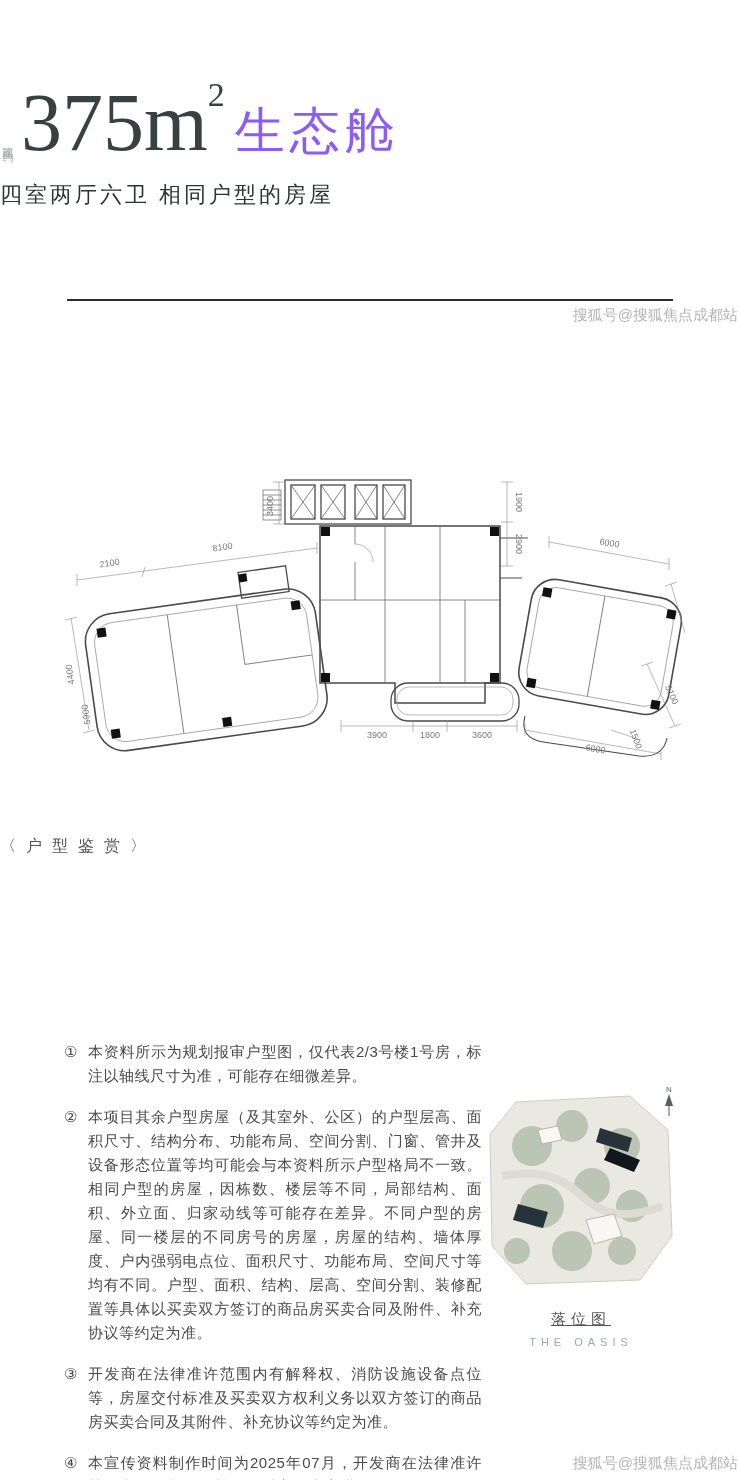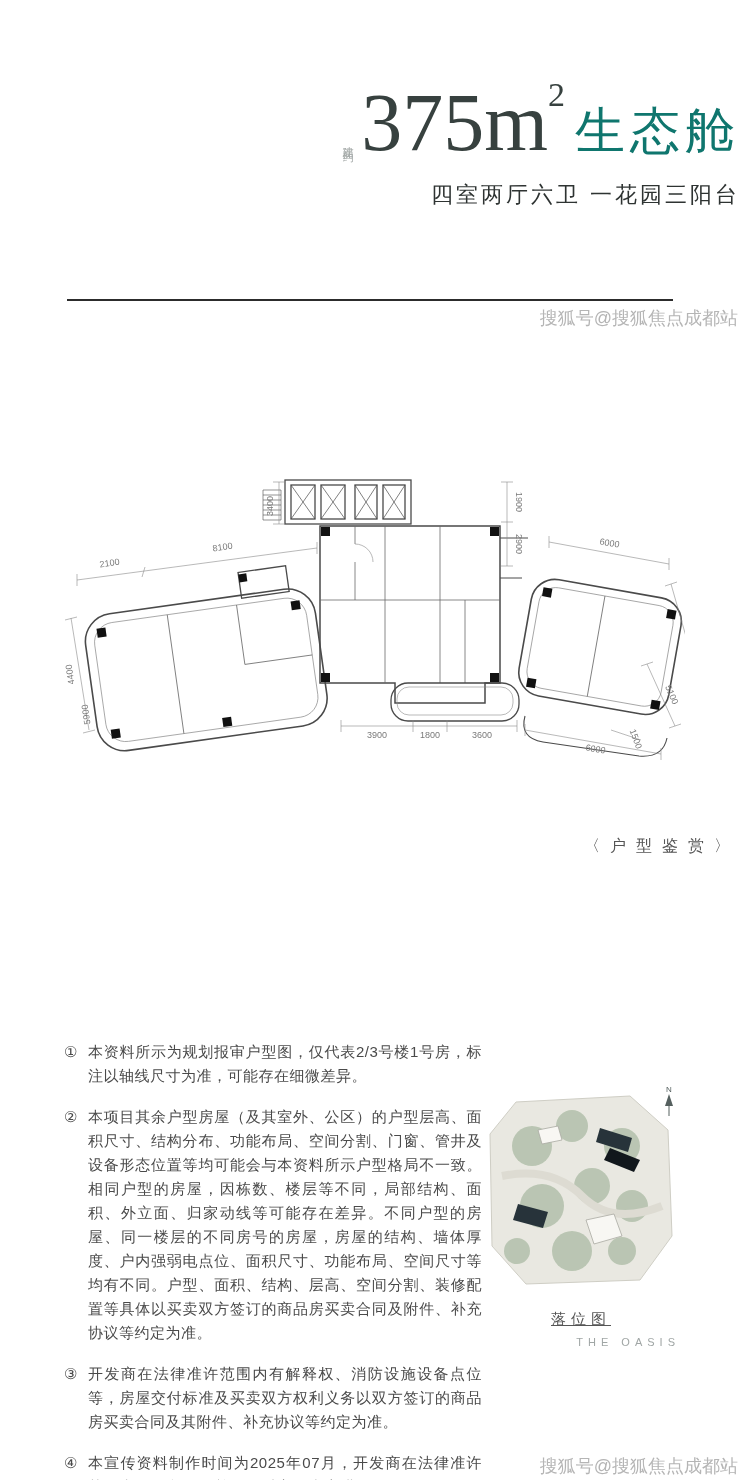--- a/index.html
+++ b/index.html
@@ -1,73 +1,73 @@
 <!DOCTYPE html>
 <html><head>
 <meta charset="utf-8">
 <style>
   html,body{margin:0;padding:0;background:#fff;}
   .page{position:relative;width:740px;height:1480px;background:#ffffff;overflow:hidden;
         font-family:"Liberation Sans",sans-serif;color:#333;}
 
   
-  .header{position:absolute;top:84px;left:0;width:100%;text-align:right;}
+  .header{position:absolute;top:84px;left:0;width:100%;text-align:left;}
   .area-wrap{display:inline-flex;align-items:flex-end;justify-content:center;}
   .area-prefix{writing-mode:vertical-rl;font-size:11px;color:#a6abaa;letter-spacing:3px;
                margin:0 6px 16px 0;}
   .area-number{font-family:"Liberation Serif","DejaVu Serif",serif;font-size:82px;line-height:0.95;
                color:#37413f;font-weight:400;}
   .area-sup{font-family:"Liberation Serif","DejaVu Serif",serif;font-size:34px;color:#37413f;
             vertical-align:top;line-height:1;position:relative;top:-6px;}
-  .area-suffix{font-family:"Liberation Serif","DejaVu Serif",serif;font-size:50px;color:#0f766e;
+  .area-suffix{font-family:"Liberation Serif","DejaVu Serif",serif;font-size:50px;color:#8b5cf6;
                letter-spacing:5px;margin-left:10px;padding-bottom:6px;line-height:1;}
   .subtitle-en{margin-top:16px;font-size:12px;letter-spacing:8px;color:#6d7574;}
   .subtitle-cn{margin-top:18px;font-size:22px;letter-spacing:3px;color:#2e3332;}
 
   .divider{position:absolute;top:299px;left:67px;width:606px;height:0;border-top:2px solid #2c2c2c;}
 
   
   .floorplan{position:absolute;top:468px;left:55px;width:630px;height:320px;}
   .floorplan svg{display:block;}
   .dim{font-size:9px;fill:#7a7a7a;font-family:"Liberation Sans",sans-serif;}
 
-  .plan-caption{position:absolute;top:836px;left:0;width:100%;text-align:right;
+  .plan-caption{position:absolute;top:836px;left:0;width:100%;text-align:left;
                 font-size:16px;letter-spacing:10px;color:#555;}
 
   
   .disclaimers{position:absolute;top:1040px;left:64px;width:418px;}
   .disc-item{display:flex;margin-bottom:17px;font-size:15px;line-height:1.6;color:#4a4a4a;}
   .disc-num{flex:0 0 24px;color:#4a4a4a;}
   .disc-text{flex:1;text-align:justify;letter-spacing:0.5px;}
 
   
   .sitemap{position:absolute;top:1086px;left:482px;width:198px;text-align:center;}
   .sitemap-cn{margin-top:14px;font-size:15px;color:#555;letter-spacing:5px;text-decoration:underline;}
-  .sitemap-en{margin-top:7px;font-size:11px;color:#a0a6a5;letter-spacing:5px;text-align:right;}
-
-  
-  .watermark{position:absolute;right:2px;font-size:18px;color:#b5b5b5;
+  .sitemap-en{margin-top:7px;font-size:11px;color:#a0a6a5;letter-spacing:5px;}
+
+  
+  .watermark{position:absolute;right:2px;font-size:15px;color:#b5b5b5;
              text-shadow:0 0 2px #ffffff,0 0 2px #ffffff;white-space:nowrap;}
   .wm-top{top:306px;}
   .wm-bottom{top:1454px;}
 </style>
 </head>
 <body>
 
 <div class="page">
 
   <div class="watermark wm-top">搜狐号@搜狐焦点成都站</div>
 
   <div class="header">
     <div class="area-wrap">
       <span class="area-prefix">建面约</span>
       <span class="area-number"><span>375m</span><span class="area-sup">2</span></span>
       <span class="area-suffix">生态舱</span>
     </div>
-    <div class="subtitle-cn">四室两厅六卫 一花园三阳台</div>
+    <div class="subtitle-cn">四室两厅六卫 相同户型的房屋</div>
   </div>
 
   <div class="divider"></div>
 
   <div class="floorplan">
     <svg viewBox="0 0 630 320" width="630" height="320">
 
       <g stroke="#4a4a4a" fill="none" stroke-width="1.3">
         <rect x="230" y="12" width="126" height="44"></rect>
         <rect x="236" y="17" width="24" height="34"></rect>

